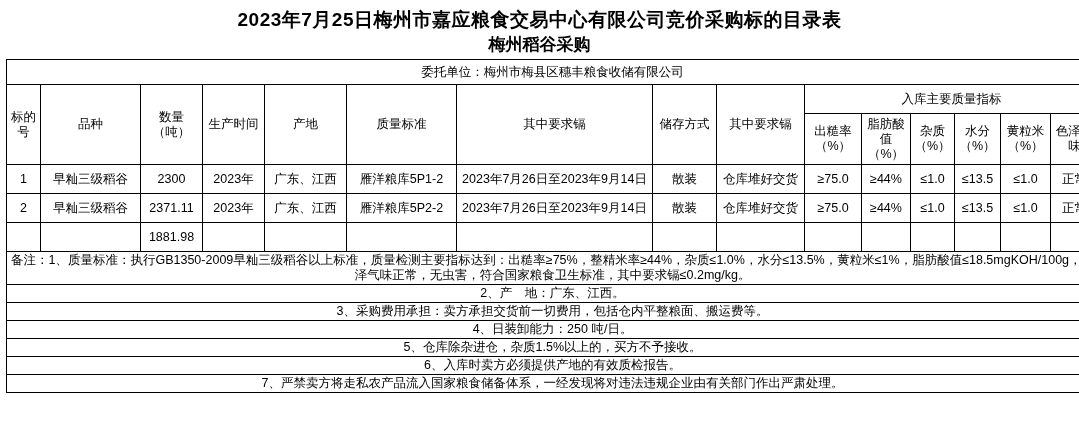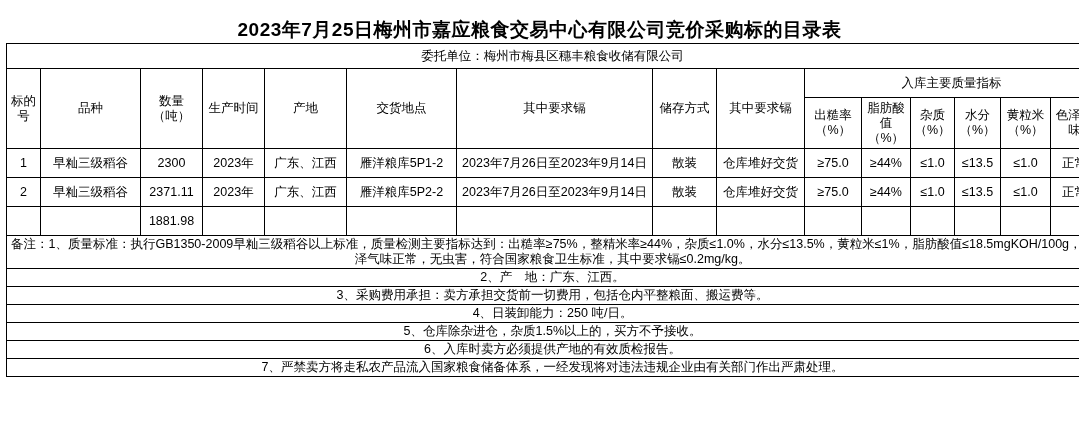--- a/index.html
+++ b/index.html
@@ -12,21 +12,21 @@
     height: 438px;
     font-family: "Liberation Sans", sans-serif;
     color: #000;
     overflow: hidden;
   }
   .page {
     position: relative;
     width: 1079px;
     height: 438px;
     box-sizing: border-box;
-    padding: 12px 6px;
+    padding: 2px 6px;
   }
   .title-main {
     text-align: center;
     font-size: 19px;
     font-weight: bold;
     letter-spacing: 0.5px;
     padding-top: 5px;
     line-height: 26px;
   }
   .title-sub {
@@ -87,20 +87,21 @@
   }
   .indent1 { padding-left: 8px; }
   .sub-hdr td { height: 26px; }
 </style>
 </head>
 <body>
 
 <div class="page">
 
   <div class="title-main">2023年7月25日梅州市嘉应粮食交易中心有限公司竞价采购标的目录表</div>
+  <div class="title-sub">梅州稻谷采购</div>
 
   <table class="grid">
     <colgroup>
       <col style="width:34px">
       <col style="width:100px">
       <col style="width:62px">
       <col style="width:62px">
       <col style="width:82px">
       <col style="width:110px">
       <col style="width:196px">
@@ -118,21 +119,21 @@
         <tr>
       <td class="entrust" colspan="15">委托单位：梅州市梅县区穗丰粮食收储有限公司</td>
     </tr>
 
     <tr class="hdr sub-hdr">
       <td rowspan="2" class="vert-head">标的号</td>
       <td rowspan="2">品种</td>
       <td rowspan="2">数量（吨）</td>
       <td rowspan="2">生产时间</td>
       <td rowspan="2">产地</td>
-      <td rowspan="2">交货地点</td>
+      <td rowspan="2">质量标准</td>
       <td rowspan="2">其中要求镉</td>
       <td rowspan="2">储存方式</td>
       <td rowspan="2">其中要求镉</td>
       <td colspan="6">入库主要质量指标</td>
     </tr>
     <tr class="hdr hdr-tall">
       <td>出糙率（%）</td>
       <td>脂肪酸值（%）</td>
       <td>杂质（%）</td>
       <td>水分（%）</td>

